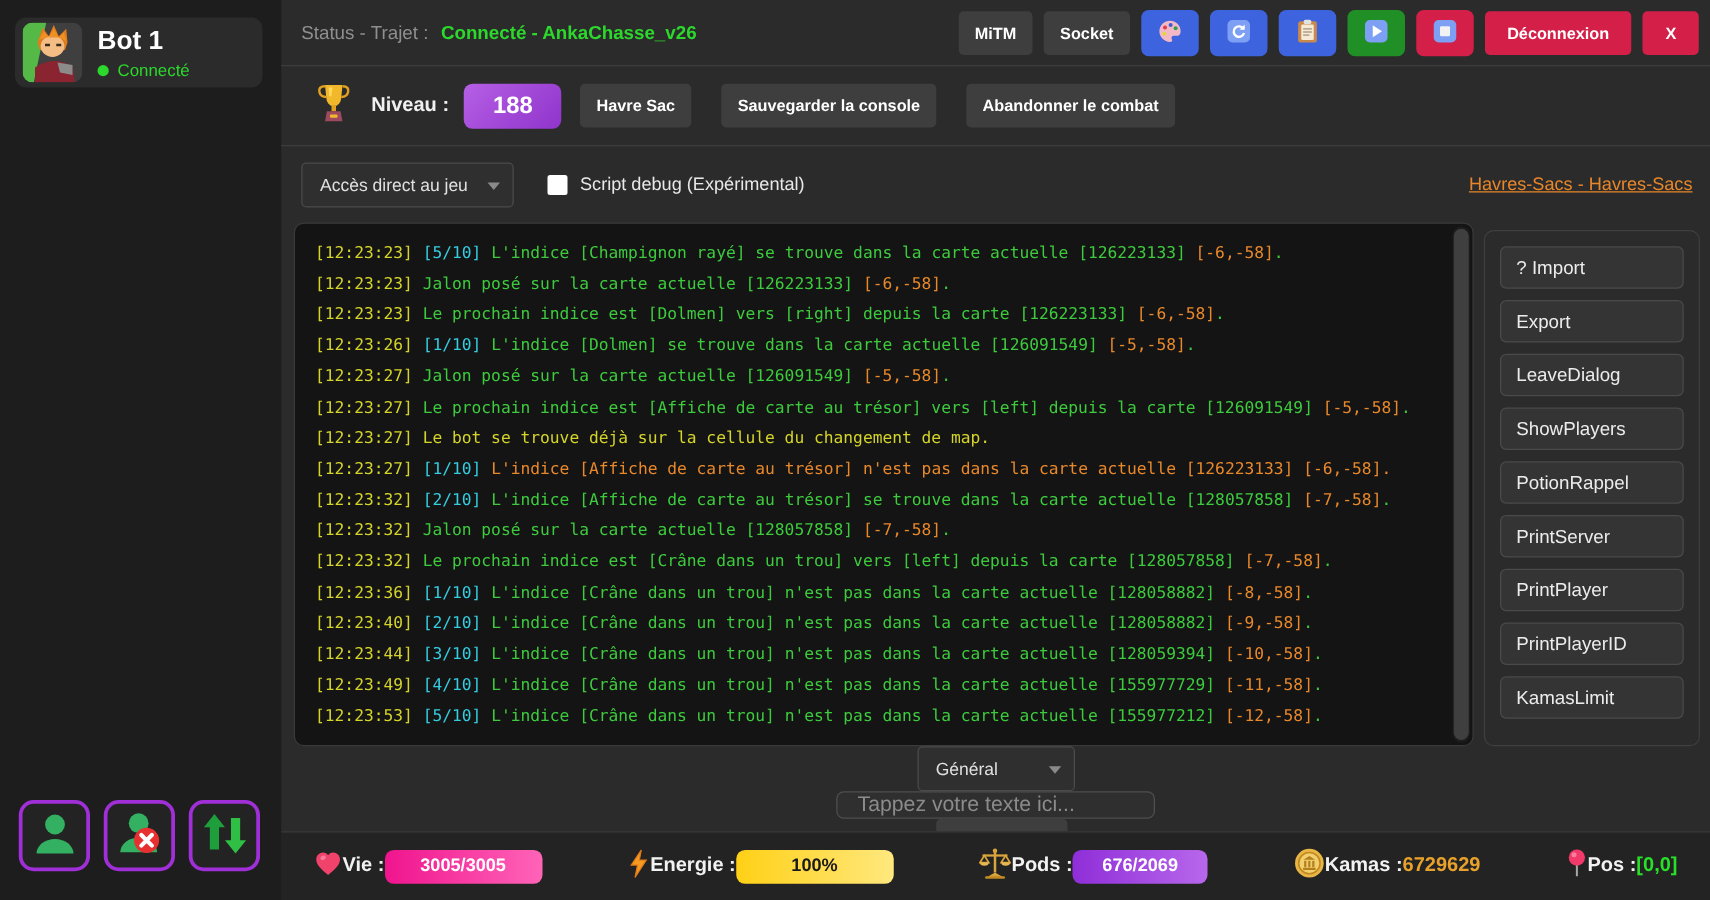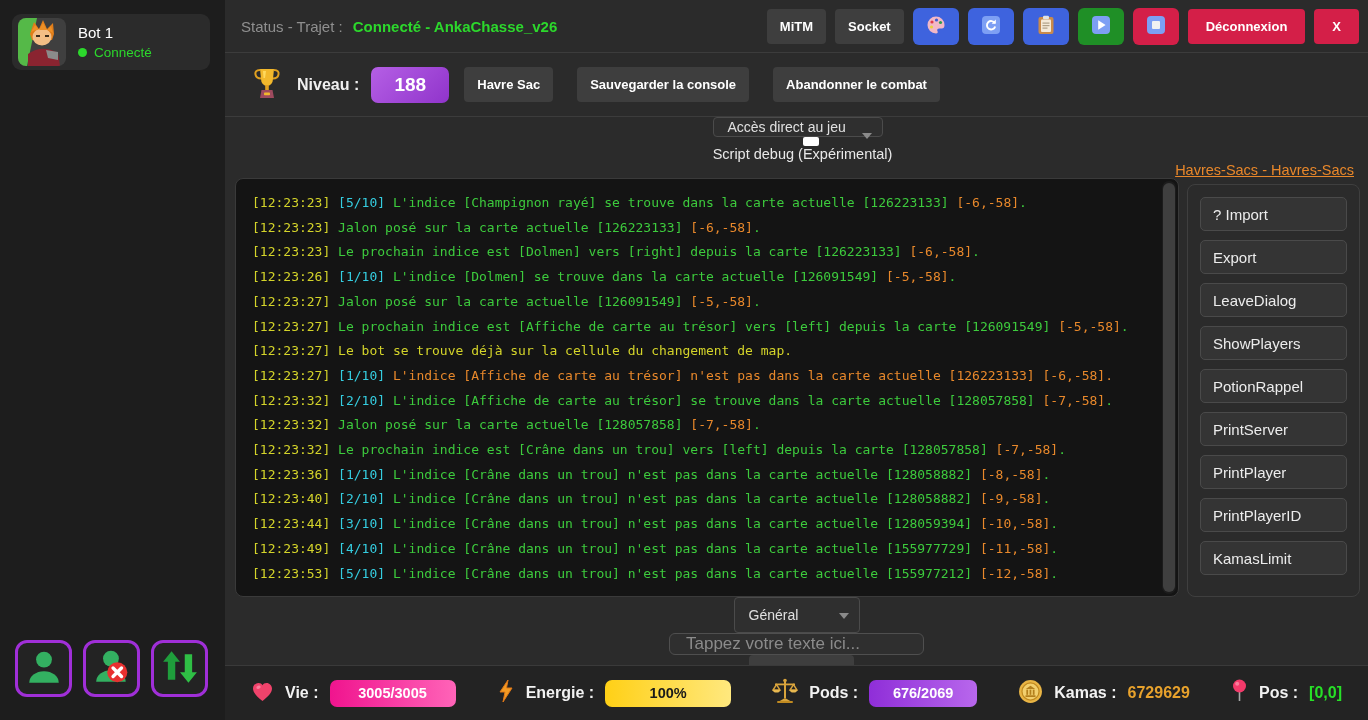--- a/index.html
+++ b/index.html
@@ -4,21 +4,21 @@
 <style>
   * { box-sizing: border-box; margin: 0; padding: 0; }
   html,body { width:1368px; height:720px; background:#2b2b2b; font-family:"Liberation Sans", sans-serif; overflow:hidden; }
   .app { position:relative; width:1368px; height:720px; background:#2b2b2b; }
 
   
   .sidebar { position:absolute; left:0; top:0; width:225px; height:720px; background:#1d1d1d; }
   .bot-card { position:absolute; left:12px; top:14px; width:198px; height:56px; background:#2b2b2b; border-radius:9px; display:flex; align-items:center; padding:4px 6px; cursor:pointer; }
   .avatar { width:48px; height:48px; border-radius:8px; overflow:hidden; flex:0 0 auto; }
   .bot-info { margin-left:12px; }
-  .bot-name { color:#fff; font-size:15px; font-weight:normal; margin-bottom:4px; }
+  .bot-name { color:#fff; font-size:21px; font-weight:bold; margin-bottom:4px; }
   .bot-status { display:flex; align-items:center; }
   .status-dot { width:9px; height:9px; border-radius:50%; background:#2cd82c; margin-right:7px; }
   .bot-status span.txt { color:#2cd82c; font-size:13.5px; }
   .sidebar-actions { position:absolute; left:15px; bottom:23px; display:flex; gap:11px; }
   .side-btn { width:57px; height:57px; border-radius:12px; border:3px solid #a02fd8; background:#232323; display:flex; align-items:center; justify-content:center; cursor:pointer; }
 
   
   .main { position:absolute; left:225px; top:0; width:1143px; height:720px; }
 
   
@@ -36,21 +36,21 @@
   
   .row2 { position:absolute; left:0; top:53px; width:100%; height:64px; border-bottom:1px solid #3c3c3c; display:flex; align-items:center; padding:0 16px 0 28px; }
   .niveau-label { color:#f0f0f0; font-size:16px; font-weight:600; margin-left:16px; }
   .niveau-badge { margin-left:12px; width:78px; height:36px; border-radius:7px; background:linear-gradient(135deg,#b55fe5,#9034cb); color:#fff; font-size:19px; font-weight:bold; display:flex; align-items:center; justify-content:center; }
   .row2-buttons { display:flex; gap:24px; margin-left:15px; }
   .abo-group { margin-left:auto; display:flex; align-items:center; }
   .abo-label { color:#ee3c3c; font-size:15px; font-weight:bold; margin-left:10px; }
   .abo-value { color:#ff4646; font-size:15px; font-weight:bold; margin-left:9px; }
 
   
-  .row3 { position:absolute; left:0; top:117px; width:100%; height:61px; display:flex; align-items:center; padding:0 14px 0 16px;flex-direction:column; }
+  .row3 { position:absolute; left:0; top:117px; width:100%; height:61px; display:flex; align-items:center; padding:0 14px 0 16px; }
   .select-box { position:relative; background:#2f2f2f; border:1px solid #4b4b4b; border-radius:4px; height:36px; display:flex; align-items:center; padding:0 30px 0 14px; color:#e0e0e0; font-size:14px; cursor:pointer; }
   .select-box .chev { position:absolute; right:10px; top:15px; width:0; height:0; border-left:5px solid transparent; border-right:5px solid transparent; border-top:6px solid #8a8a8a; }
   .checkbox { width:16px; height:16px; background:#fff; border-radius:2px; margin-left:27px; cursor:pointer; }
   .debug-label { color:#e8e8e8; font-size:14.5px; margin-left:10px; }
   .hs-link { margin-left:auto; color:#e8872a; font-size:14.5px; text-decoration:underline; cursor:pointer; }
 
   
   .console-panel { position:absolute; left:10px; top:178px; width:944px; height:419px; background:#141414; border:1px solid #3a3a3a; border-radius:8px; overflow:hidden; }
   .console-log { position:absolute; left:0; top:0; right:18px; bottom:0; padding:12px 0 0 16px; font-family:"DejaVu Sans Mono", monospace; font-size:13px; line-height:24.7px; white-space:nowrap; }
   .c-yellow { color:#d4d42a; }
@@ -66,21 +66,21 @@
 
   
   .chatrow { position:absolute; left:0; top:597px; width:100%; height:68px; display:flex; align-items:center; padding:0 10px;flex-direction:column; }
   .chat-select { width:126px; flex:0 0 auto; }
   .chat-input { flex:1; height:40px; margin:0 10px; background:#2f2f2f; border:1px solid #4f4f4f; border-radius:6px; color:#e8e8e8; font-size:17px; padding:0 16px; font-family:inherit; outline:none; }
   .chat-input::placeholder { color:#8b8b8b; }
   .chat-btn { background:#3e3e3e; color:#fff; font-weight:bold; font-size:14px; border:none; border-radius:4px; padding:10px 16px; cursor:pointer; font-family:inherit; margin-left:10px; white-space:nowrap; }
 
   
   .statusbar { position:absolute; left:0; top:665px; width:100%; height:55px; background:#232323; border-top:1px solid #3a3a3a; display:flex; align-items:center; justify-content:space-between; padding:0 26px; }
-  .stat-group { display:flex; align-items:center; gap:11px; }
+  .stat-group { display:flex; align-items:center; gap:0; }
   .stat-label { color:#f2f2f2; font-size:16px; font-weight:600; }
   .stat-badge { height:27px; border-radius:7px; font-size:14.5px; font-weight:bold; display:flex; align-items:center; justify-content:center; }
   .badge-vie { width:126px; background:linear-gradient(90deg,#f0148e,#ff64b8); color:#fff; }
   .badge-energie { width:126px; background:linear-gradient(90deg,#ffd016,#ffe87e); color:#1a1a1a; }
   .badge-pods { width:108px; background:linear-gradient(90deg,#8f2ed8,#b867ec); color:#fff; }
   .kamas-value { color:#e8a22c; font-size:16px; font-weight:bold; }
   .pos-value { color:#27e027; font-size:16px; font-weight:bold; }
 </style>
 </head>
 <body>

